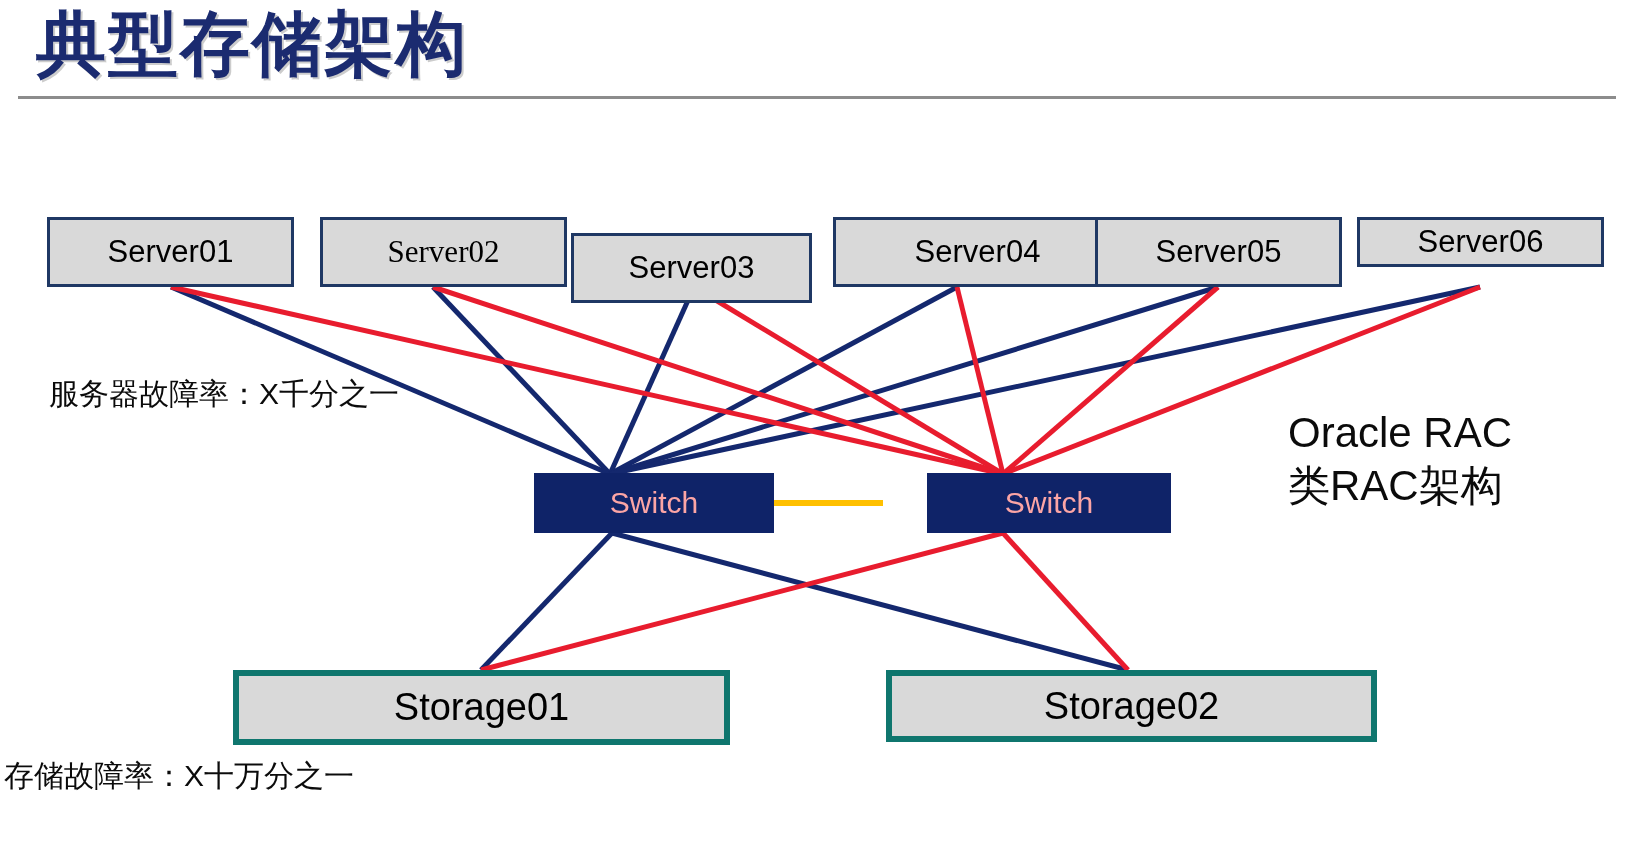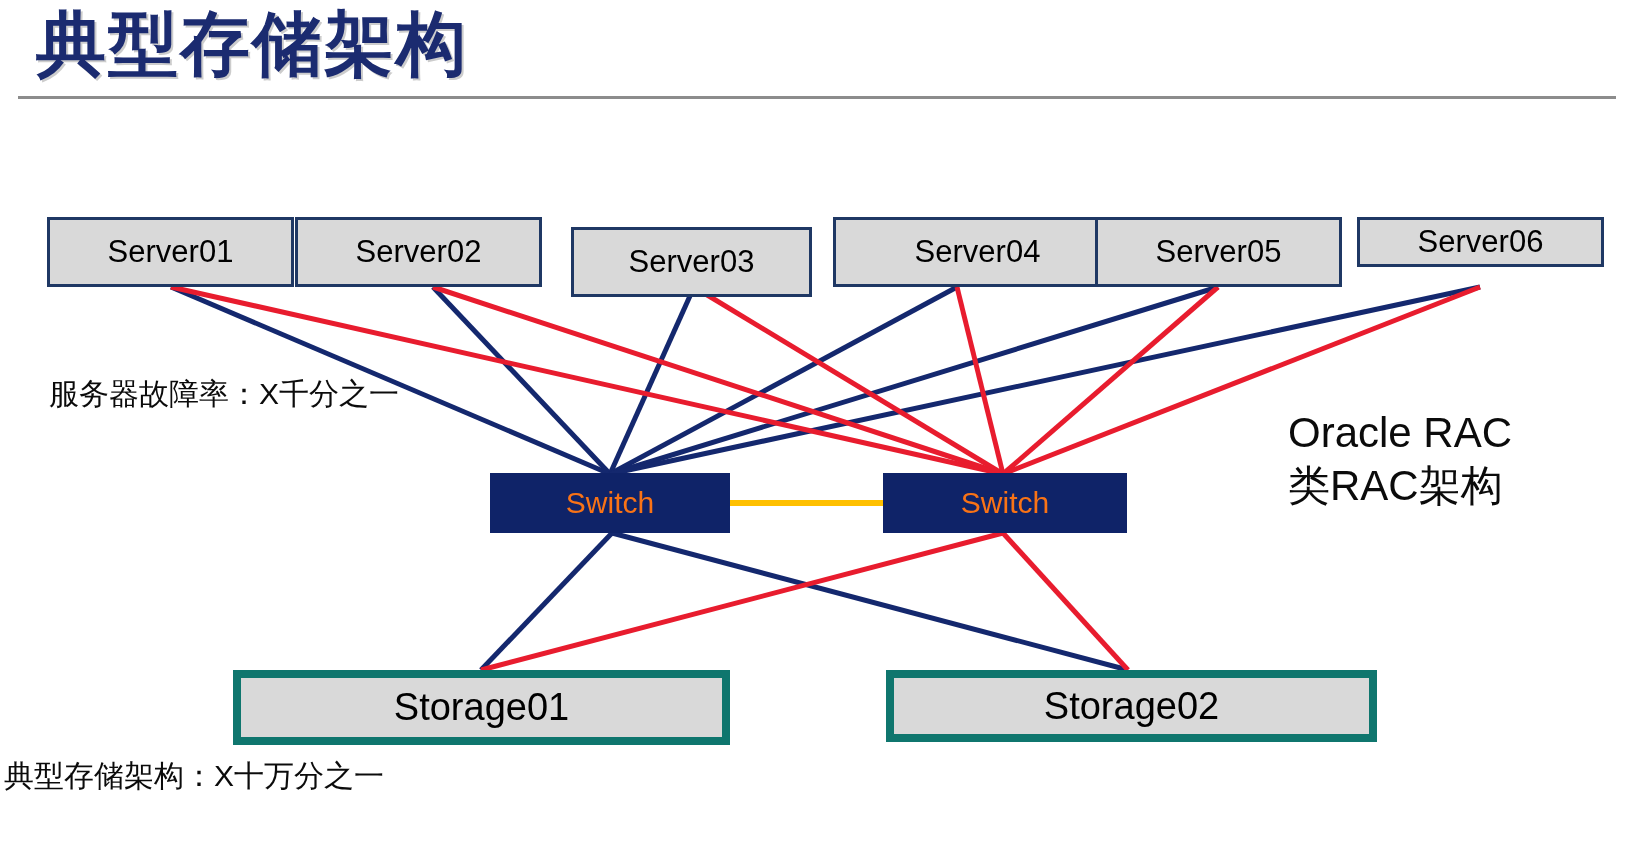--- a/index.html
+++ b/index.html
@@ -19,24 +19,24 @@
   }
   #edges{position:absolute;left:0;top:0;width:1632px;height:847px;}
   .node{
     position:absolute;display:flex;align-items:center;justify-content:center;
     box-sizing:border-box;white-space:nowrap;
   }
   .server-box{
     background:#D9D9D9;border:3px solid #1F3864;color:#000000;font-size:31px;
   }
   .switch-box{
-    background:#0F2368;color:#f97316;font-size:30px;
+    background:#0F2368;color:#fca5a5;font-size:30px;margin-left:44px;
   }
   .storage-box{
-    background:#D9D9D9;border:8px solid #0f766e;color:#000000;font-size:38px;
+    background:#D9D9D9;border:6px solid #0f766e;color:#000000;font-size:38px;
   }
   .side-label{
     position:absolute;color:#0b0b0b;font-size:30px;white-space:nowrap;
   }
   .label-server-fail{left:4px;top:374px;margin-left:45px;}
   .label-storage-fail{left:4px;top:756px;}
   .cluster-note{
     position:absolute;left:1288px;top:406px;color:#0b0b0b;
     font-size:42px;line-height:53px;white-space:nowrap;
   }
@@ -64,33 +64,33 @@
       <line x1="1480" y1="287" x2="1003" y2="474" stroke="#E81C2E" stroke-width="5"></line>
       <line x1="730" y1="503" x2="883" y2="503" stroke="#FFC000" stroke-width="6"></line>
       <line x1="612" y1="533" x2="481" y2="670" stroke="#14286E" stroke-width="5"></line>
       <line x1="612" y1="533" x2="1128" y2="670" stroke="#14286E" stroke-width="5"></line>
       <line x1="1003" y1="533" x2="481" y2="670" stroke="#E81C2E" stroke-width="5"></line>
       <line x1="1003" y1="533" x2="1128" y2="670" stroke="#E81C2E" stroke-width="5"></line>
     </svg>
 
   <div id="nodes">
       <div class="node server-box" style="left: 47px; top: 217px; width: 247px; height: 70px;">Server01</div>
-      <div class="node server-box" style="left: 295px; top: 217px; width: 247px; height: 70px;">Server02</div>
-      <div class="node server-box" style="left: 571px; top: 227px; width: 241px; height: 70px;">Server03</div>
+      <div class="node server-box" style="left: 320px; top: 217px; width: 247px; height: 70px; font-family: Liberation Serif, serif;">Server02</div>
+      <div class="node server-box" style="left: 571px; top: 233px; width: 241px; height: 70px;">Server03</div>
       <div class="node server-box" style="left: 833px; top: 217px; width: 289px; height: 70px;">Server04</div>
       <div class="node server-box" style="left: 1095px; top: 217px; width: 247px; height: 70px;">Server05</div>
       <div class="node server-box" style="left: 1357px; top: 217px; width: 247px; height: 50px;">Server06</div>
       <div class="node switch-box" style="left: 490px; top: 473px; width: 240px; height: 60px;">Switch</div>
       <div class="node switch-box" style="left: 883px; top: 473px; width: 244px; height: 60px;">Switch</div>
       <div class="node storage-box" style="left: 233px; top: 670px; width: 497px; height: 75px;">Storage01</div>
       <div class="node storage-box" style="left: 886px; top: 670px; width: 491px; height: 72px;">Storage02</div>
     </div>
 
   <div class="side-label label-server-fail">服务器故障率：X千分之一</div>
 
-  <div class="side-label label-storage-fail">典型存储架构：X十万分之一</div>
+  <div class="side-label label-storage-fail">存储故障率：X十万分之一</div>
 
   <div class="cluster-note">
     <div>Oracle RAC</div>
     <div>类RAC架构</div>
   </div>
 
 </div>
 
 </body></html>

